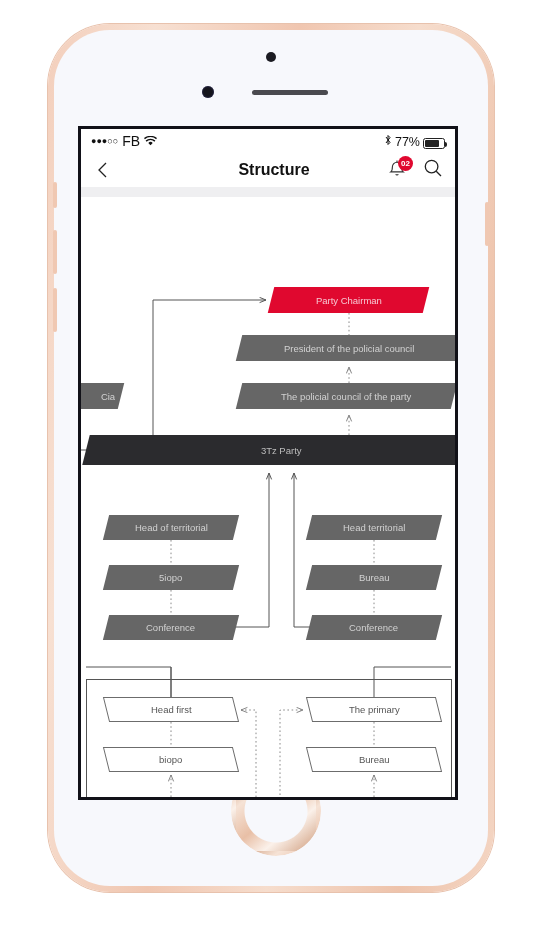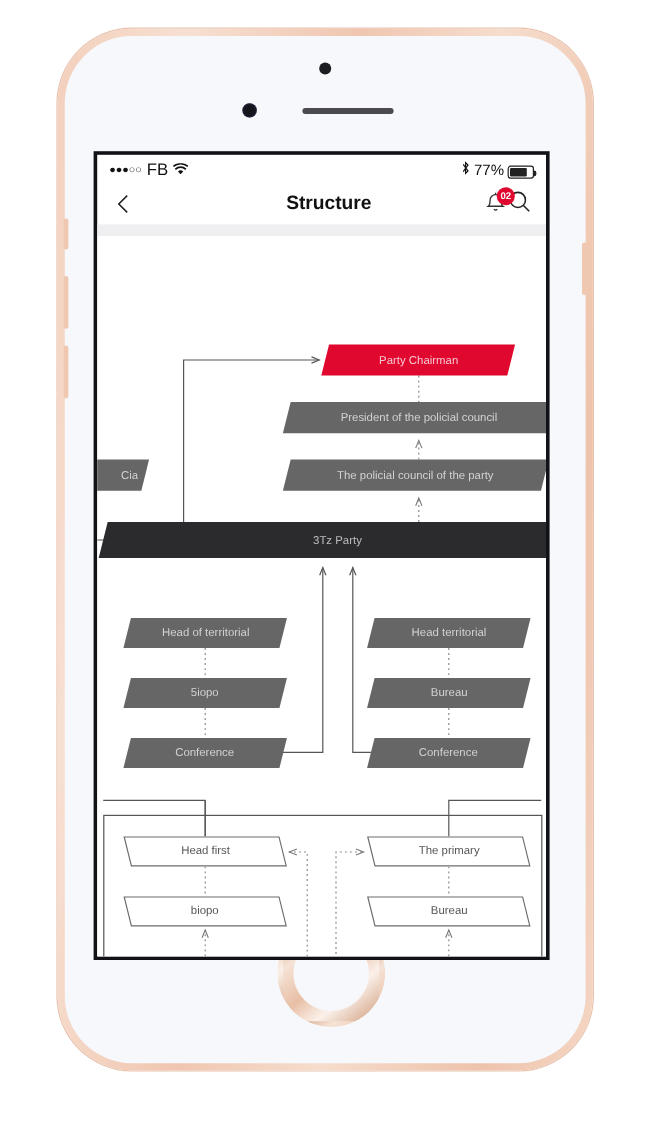--- a/index.html
+++ b/index.html
@@ -47,21 +47,21 @@
   .sb-right{margin-left:auto;display:flex;align-items:flex-end;gap:3px;position:relative;z-index:2;}
   .pct{font-size:12.5px;}
   .batt{width:22px;height:11px;border:1px solid #222;border-radius:2.5px;position:relative;box-sizing:border-box;padding:1px;}
   .batt i{display:block;height:100%;width:77%;background:#222;border-radius:1px;}
   .batt:after{content:"";position:absolute;right:-3px;top:3px;width:2px;height:5px;background:#222;border-radius:0 2px 2px 0;}
 
   
   .navbar{position:relative;height:34px;display:flex;align-items:center;padding:0 12px;box-sizing:border-box;}
   .nav-title{position:absolute;left:0;right:0;text-align:center;font-size:16px;font-weight:700;color:#111;padding-left:12px;}
   .back-chev{width:20px;height:20px;position:relative;z-index:2;cursor:pointer;}
-  .nav-right{margin-left:auto;display:flex;align-items:center;gap:0;position:relative;z-index:2;}
+  .nav-right{margin-left:auto;display:flex;align-items:center;gap:16px;position:relative;z-index:2;}
   .bell-wrap{position:relative;width:20px;height:22px;}
   .badge{position:absolute;right:-6px;top:-3px;min-width:15px;height:15px;border-radius:50%;
          background:#E0082F;color:#fff;font-size:8px;font-weight:700;display:flex;
          align-items:center;justify-content:center;padding:0 2px;box-sizing:border-box;}
   .sep{height:10px;background:#efeff1;}
 
   
   .canvas{position:relative;width:100%;height:612px;background:#fff;}
   .canvas svg.wires{position:absolute;left:0;top:0;width:374px;height:612px;}
 

